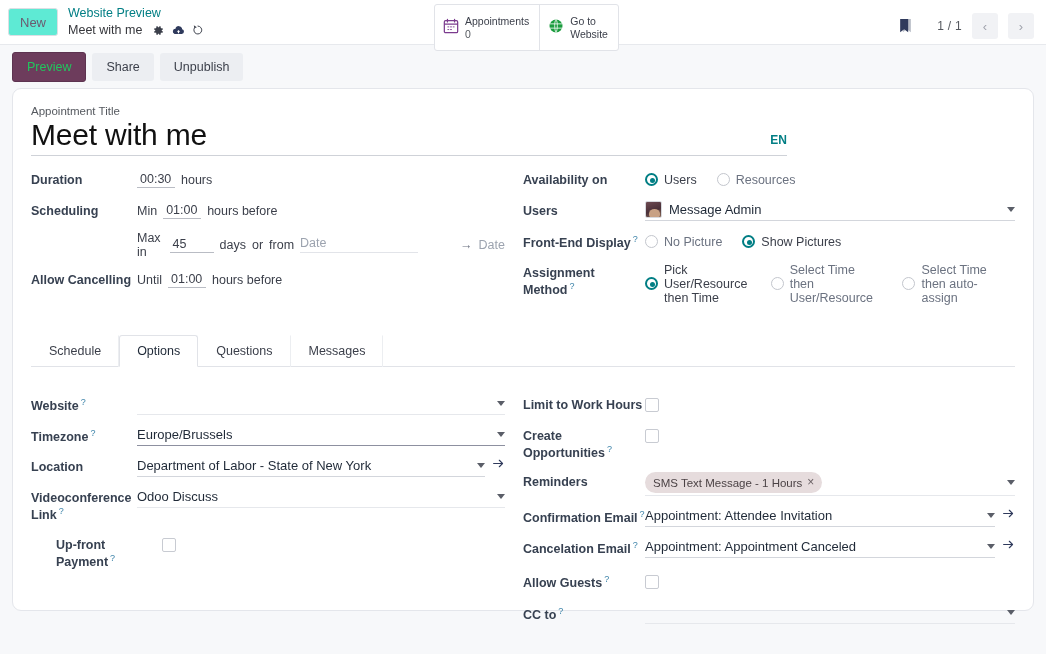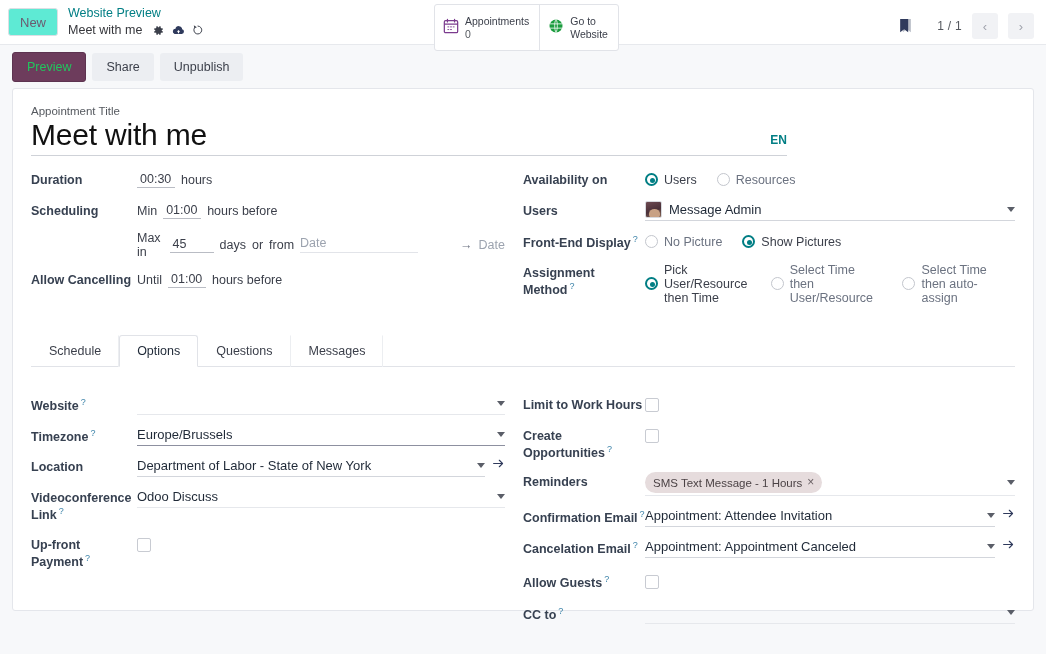--- a/index.html
+++ b/index.html
@@ -76,21 +76,21 @@
   }
   .btn {
     border-radius: 3px; font-size: 12.5px; padding: 7px 14px; cursor: pointer; border: none;
     font-family: "Liberation Sans", sans-serif;
   }
   .btn-primary { background: #71639e; background: #6d3c5c; color: #22c55e; border: 1px solid #5d3350; }
   .btn-secondary { background: #eceef2; color: #3b3f4a; }
 
   
   .sheet {
-    margin: 0 12px; background: #fff; border: 1px solid #e4e6eb; border-radius: 3px;
+    margin: 0 12px; background: #fff; border: 1px solid #e4e6eb; border-radius: 9px;
     padding: 16px 18px 10px 18px; height: 523px; position: relative;
   }
 
   .title-label { font-size: 11.5px; color: #55595f; margin-bottom: 1px; }
   .title-row { display: flex; align-items: flex-end; border-bottom: 1px solid #cfd2d8; padding-bottom: 2px; width: 756px; }
   .title-value { font-size: 30px; font-weight: 400; color: #111; line-height: 1.15; letter-spacing: -.2px; }
   .lang-badge { margin-left: auto; color: #017e84; font-size: 12px; font-weight: 700; cursor: pointer; padding-bottom: 6px; }
 
   
   .cols { display: flex; margin-top: 14px; }
@@ -414,21 +414,21 @@
       <div class="row">
         <div class="lbl">
           <span>Videoconference Link</span><span class="help">?</span>
         </div>
         <div class="ul-field noline">
           <span>Odoo Discuss</span>
           <span class="caret"></span>
         </div>
       </div>
 
-      <div class="row" style="margin-top:12px;">
+      <div class="row" style="margin-top:12px;margin-left:25px;">
         <div class="lbl">
           <span>Up-front Payment</span><span class="help">?</span>
         </div>
         <div class="fld">
           <span class="cbox"></span>
         </div>
       </div>
 
     </div>
 

